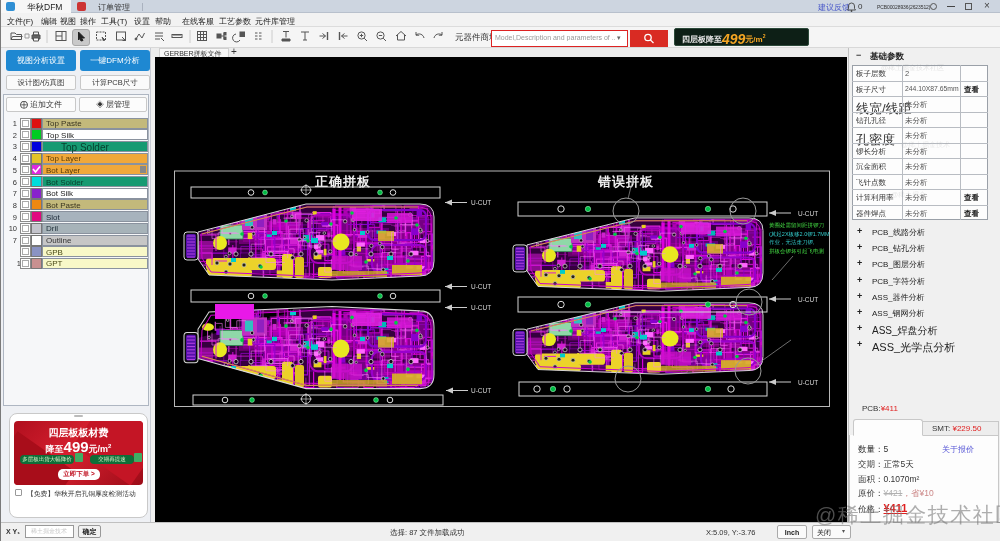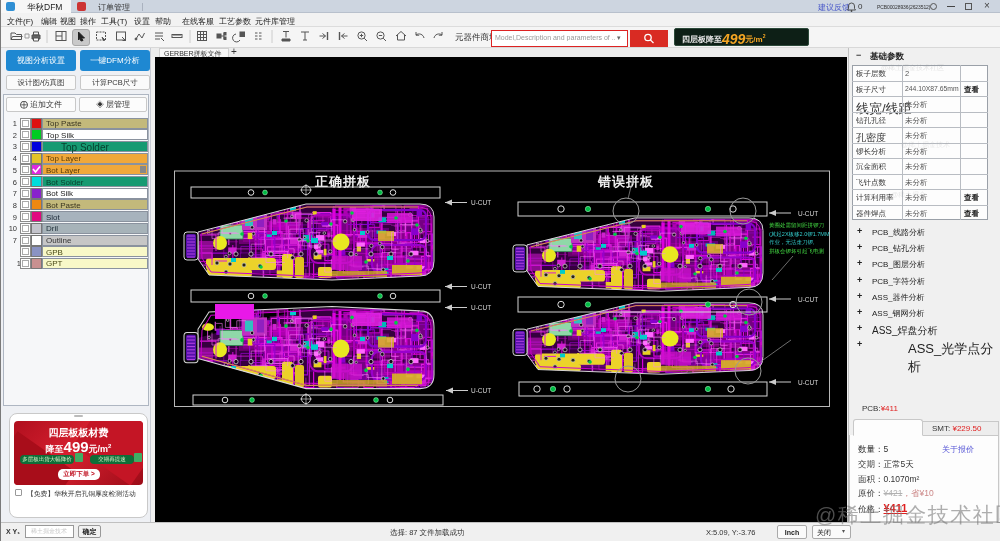--- a/index.html
+++ b/index.html
@@ -1187,21 +1187,21 @@
 
 <div class="abs" style="left:851px;top:96.0px;width:136px;height:1px;background:#b8bcc2;"></div>
 <div class="abs" style="left:855px;top:100.0px;font-size:13px;color:#333;text-align:center;">线宽/线距</div>
 <div class="abs" style="left:904px;top:100.0px;font-size:7.5px;color:#555;">未分析</div>
 
 <div class="abs" style="left:851px;top:111.5px;width:136px;height:1px;background:#b8bcc2;"></div>
 <div class="abs" style="left:855px;top:115.5px;font-size:7.5px;color:#333;">钻孔孔径</div>
 <div class="abs" style="left:904px;top:115.5px;font-size:7.5px;color:#555;">未分析</div>
 
 <div class="abs" style="left:851px;top:127.0px;width:136px;height:1px;background:#b8bcc2;"></div>
-<div class="abs" style="left:855px;top:131.0px;font-size:10px;color:#333;">孔密度</div>
+<div class="abs" style="left:855px;top:131.0px;font-size:13px;color:#333;">孔密度</div>
 <div class="abs" style="left:904px;top:131.0px;font-size:7.5px;color:#555;">未分析</div>
 
 <div class="abs" style="left:851px;top:142.5px;width:136px;height:1px;background:#b8bcc2;"></div>
 <div class="abs" style="left:855px;top:146.5px;font-size:7.5px;color:#333;">锣长分析</div>
 <div class="abs" style="left:904px;top:146.5px;font-size:7.5px;color:#555;">未分析</div>
 
 <div class="abs" style="left:851px;top:158.0px;width:136px;height:1px;background:#b8bcc2;"></div>
 <div class="abs" style="left:855px;top:162.0px;font-size:7.5px;color:#333;">沉金面积</div>
 <div class="abs" style="left:904px;top:162.0px;font-size:7.5px;color:#555;">未分析</div>
 
@@ -1236,21 +1236,21 @@
 <div class="abs" style="left:856px;top:290.8px;font-size:9px;color:#222;font-weight:bold;">+</div>
 <div class="abs" style="left:871px;top:291.8px;font-size:8px;color:#222;">ASS_器件分析</div>
 
 <div class="abs" style="left:856px;top:307.0px;font-size:9px;color:#222;font-weight:bold;">+</div>
 <div class="abs" style="left:871px;top:308.0px;font-size:8px;color:#222;">ASS_钢网分析</div>
 
 <div class="abs" style="left:856px;top:323.2px;font-size:9px;color:#222;font-weight:bold;">+</div>
 <div class="abs" style="left:871px;top:324.2px;font-size:10px;color:#222;">ASS_焊盘分析</div>
 
 <div class="abs" style="left:856px;top:339.4px;font-size:9px;color:#222;font-weight:bold;">+</div>
-<div class="abs" style="left:871px;top:340.4px;font-size:13px;color:#222;margin-left:36px;">ASS_光学点分析</div>
+<div class="abs" style="left:871px;top:340.4px;font-size:11px;color:#222;">ASS_光学点分析</div>
 
 <div class="abs" style="left:848px;top:435px;width:150px;height:87px;background:#fdfdfd;border:1px solid #c8c8c8;border-top:none;"></div>
 
 <div class="abs" style="left:852px;top:419px;width:70px;height:17px;background:#fdfdfd;border:1px solid #c8c8c8;border-bottom:1px solid #fdfdfd;border-radius:3px 3px 0 0;"></div>
 <div class="abs" style="left:861px;top:404px;font-size:8px;color:#333;">PCB:<span style="color:#e02020;">¥411</span></div>
 
 <div class="abs" style="left:922px;top:421px;width:76px;height:15px;background:#ededed;border:1px solid #c8c8c8;border-left:none;"></div>
 <div class="abs" style="left:931px;top:424px;font-size:8px;color:#333;">SMT: <span style="color:#e02020;">¥229.50</span></div>
 
 <div class="abs" style="left:857px;top:444px;font-size:8.5px;color:#333;">数量：5</div>

